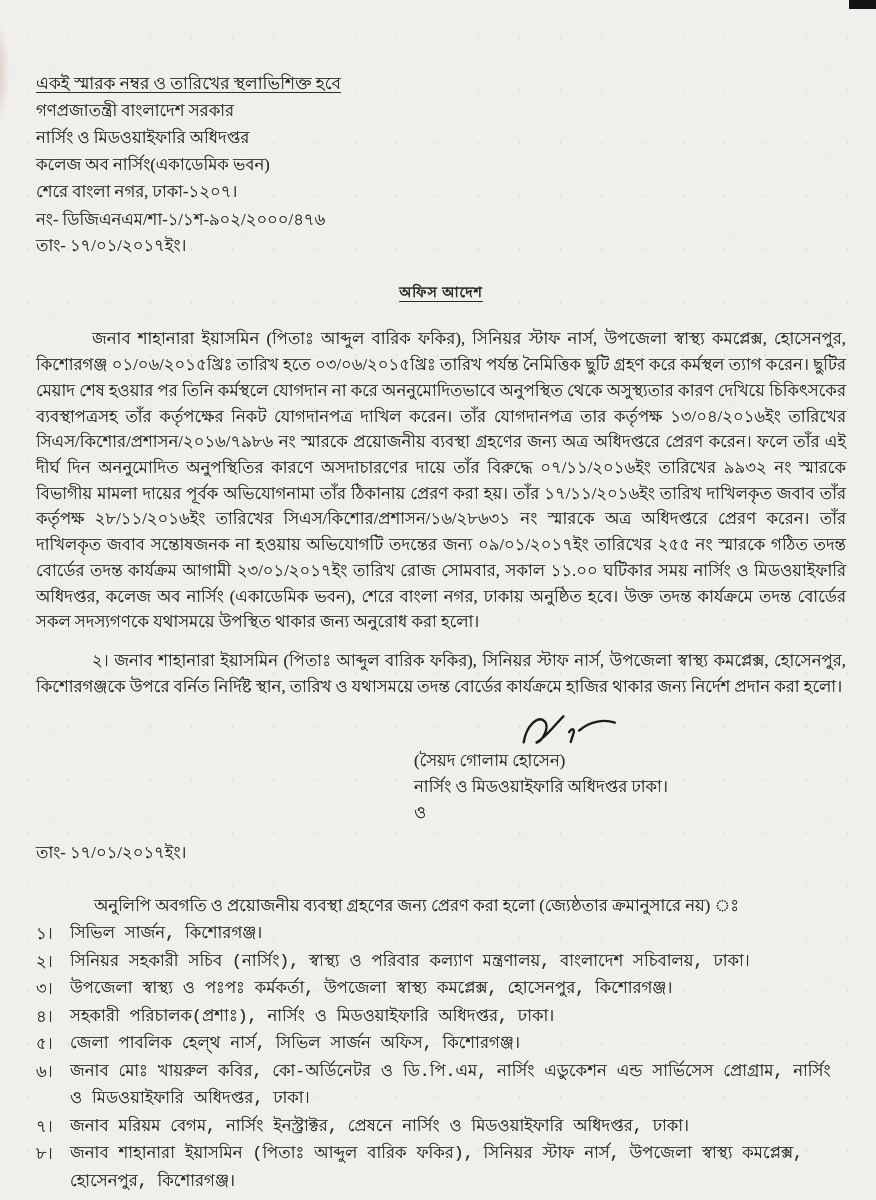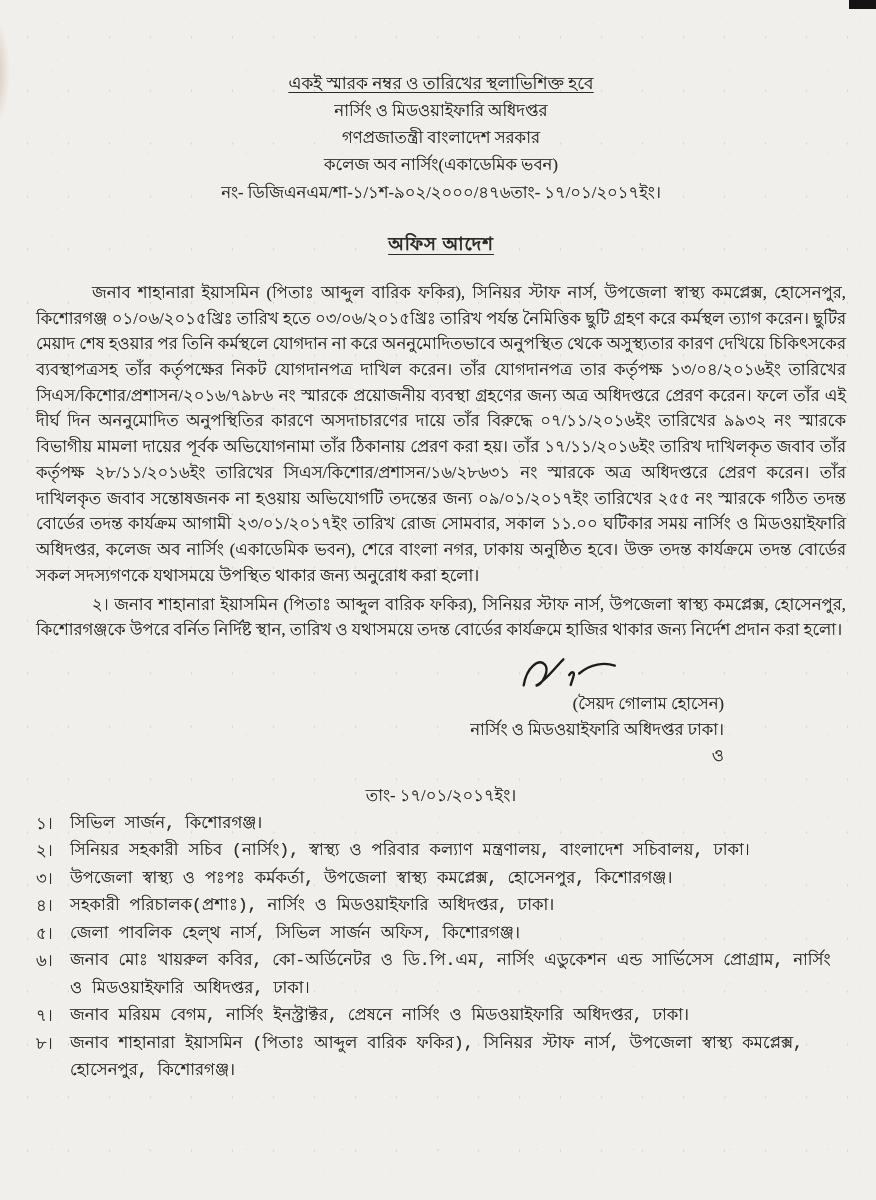--- a/index.html
+++ b/index.html
@@ -27,57 +27,58 @@
     text-shadow:0 0 .3px rgba(40,40,40,.55);
   }
   .corner-mark{
     position:absolute;top:0;right:0;width:27px;height:9px;background:#141414;
   }
   .edge-smudge{
     position:absolute;top:18px;left:-6px;width:16px;height:110px;
     background:radial-gradient(ellipse at left,rgba(150,110,80,.35),rgba(150,110,80,0) 70%);
     border-radius:50%;
   }
-  .letterhead{ text-align:center; padding-top:70px; line-height:27px; }
+  .letterhead{ text-align:left; padding-top:70px; line-height:27px; }
   .letterhead .note{
     text-decoration:underline; text-underline-offset:3px; font-size:17px;
   }
   .memo-row{
-    display:flex; justify-content:center; align-items:baseline; margin-top:2px;
+    display:flex; justify-content:center; align-items:baseline; margin-top:2px;flex-direction:column;
   }
   .memo-row .date{ }
   .order-title{
-    text-align:center; margin-top:24px; font-weight:bold; font-size:18px;
+    text-align:center; margin-top:24px; font-weight:bold; font-size:14px;
     text-decoration:underline; text-underline-offset:4px; letter-spacing:1px;
   }
   .para{ text-align:justify; margin-top:22px; text-indent:56px; }
-  .para.second{ margin-top:3px; }
-  .sig-block{ width:310px; margin:6px 122px 0 auto; text-align:right; line-height:26px; }
+  .para.second{ margin-top:13px; }
+  .sig-block{ width:310px; margin:6px 122px 0 auto; text-align:left; line-height:26px; }
   .sig-mark{ height:42px; display:flex; justify-content:center; align-items:flex-end; }
   .sig-mark svg{ transform:rotate(-3deg); }
   .memo-row.second{ margin-top:14px; }
   .dist-intro{ margin-top:28px; padding-left:58px; }
   .dist-list{ margin-top:1px; }
   .dist-item{ display:flex; line-height:27.5px; }
   .dist-item .num{ flex:0 0 34px; }
   .dist-item .txt{ flex:1;font-family:Liberation Mono, monospace; }
 </style>
 </head>
 <body>
 
 <div class="page">
 
   <div class="corner-mark"></div>
   <div class="edge-smudge"></div>
 
   <div class="letterhead">
     <div class="note">একই স্মারক নম্বর ও তারিখের স্থলাভিশিক্ত হবে</div>
+    <div>গণপ্রজাতন্ত্রী বাংলাদেশ সরকার</div>
     <div>নার্সিং ও মিডওয়াইফারি অধিদপ্তর</div>
-    <div>গণপ্রজাতন্ত্রী বাংলাদেশ সরকার</div>
     <div>কলেজ অব নার্সিং(একাডেমিক ভবন)</div>
+    <div>শেরে বাংলা নগর, ঢাকা-১২০৭।</div>
   </div>
 
   <div class="memo-row">
     <span>নং- ডিজিএনএম/শা-১/১শ-৯০২/২০০০/৪৭৬</span>
     <span class="date">তাং- ১৭/০১/২০১৭ইং।</span>
   </div>
 
   <div class="order-title">অফিস আদেশ</div>
 
   <div class="para">জনাব শাহানারা ইয়াসমিন (পিতাঃ আব্দুল বারিক ফকির), সিনিয়র স্টাফ নার্স, উপজেলা স্বাস্থ্য কমপ্লেক্স, হোসেনপুর, কিশোরগঞ্জ ০১/০৬/২০১৫খ্রিঃ তারিখ হতে ০৩/০৬/২০১৫খ্রিঃ তারিখ পর্যন্ত নৈমিত্তিক ছুটি গ্রহণ করে কর্মস্থল ত্যাগ করেন। ছুটির মেয়াদ শেষ হওয়ার পর তিনি কর্মস্থলে যোগদান না করে অননুমোদিতভাবে অনুপস্থিত থেকে অসুস্থ্যতার কারণ দেখিয়ে চিকিৎসকের ব্যবস্থাপত্রসহ তাঁর কর্তৃপক্ষের নিকট যোগদানপত্র দাখিল করেন। তাঁর যোগদানপত্র তার কর্তৃপক্ষ ১৩/০৪/২০১৬ইং তারিখের সিএস/কিশোর/প্রশাসন/২০১৬/৭৯৮৬ নং স্মারকে প্রয়োজনীয় ব্যবস্থা গ্রহণের জন্য অত্র অধিদপ্তরে প্রেরণ করেন। ফলে তাঁর এই দীর্ঘ দিন অননুমোদিত অনুপস্থিতির কারণে অসদাচারণের দায়ে তাঁর বিরুদ্ধে ০৭/১১/২০১৬ইং তারিখের ৯৯৩২ নং স্মারকে বিভাগীয় মামলা দায়ের পূর্বক অভিযোগনামা তাঁর ঠিকানায় প্রেরণ করা হয়। তাঁর ১৭/১১/২০১৬ইং তারিখ দাখিলকৃত জবাব তাঁর কর্তৃপক্ষ ২৮/১১/২০১৬ইং তারিখের সিএস/কিশোর/প্রশাসন/১৬/২৮৬৩১ নং স্মারকে অত্র অধিদপ্তরে প্রেরণ করেন। তাঁর দাখিলকৃত জবাব সন্তোষজনক না হওয়ায় অভিযোগটি তদন্তের জন্য ০৯/০১/২০১৭ইং তারিখের ২৫৫ নং স্মারকে গঠিত তদন্ত বোর্ডের তদন্ত কার্যক্রম আগামী ২৩/০১/২০১৭ইং তারিখ রোজ সোমবার, সকাল ১১.০০ ঘটিকার সময় নার্সিং ও মিডওয়াইফারি অধিদপ্তর, কলেজ অব নার্সিং (একাডেমিক ভবন), শেরে বাংলা নগর, ঢাকায় অনুষ্ঠিত হবে। উক্ত তদন্ত কার্যক্রমে তদন্ত বোর্ডের সকল সদস্যগণকে যথাসময়ে উপস্থিত থাকার জন্য অনুরোধ করা হলো।</div>
@@ -92,20 +93,21 @@
     </div>
     <div>(সৈয়দ গোলাম হোসেন)</div>
     <div>নার্সিং ও মিডওয়াইফারি অধিদপ্তর ঢাকা।</div>
     <div>ও</div>
   </div>
 
   <div class="memo-row second">
     <span class="date">তাং- ১৭/০১/২০১৭ইং।</span>
   </div>
 
+  <div class="dist-intro">অনুলিপি অবগতি ও প্রয়োজনীয় ব্যবস্থা গ্রহণের জন্য প্রেরণ করা হলো (জ্যেষ্ঠতার ক্রমানুসারে নয়) ঃ</div>
 
   <div class="dist-list">
     <div class="dist-item">
       <span class="num">১।</span>
       <span class="txt">সিভিল সার্জন, কিশোরগঞ্জ।</span>
     </div>
     <div class="dist-item">
       <span class="num">২।</span>
       <span class="txt">সিনিয়র সহকারী সচিব (নার্সিং), স্বাস্থ্য ও পরিবার কল্যাণ মন্ত্রণালয়, বাংলাদেশ সচিবালয়, ঢাকা।</span>
     </div>

